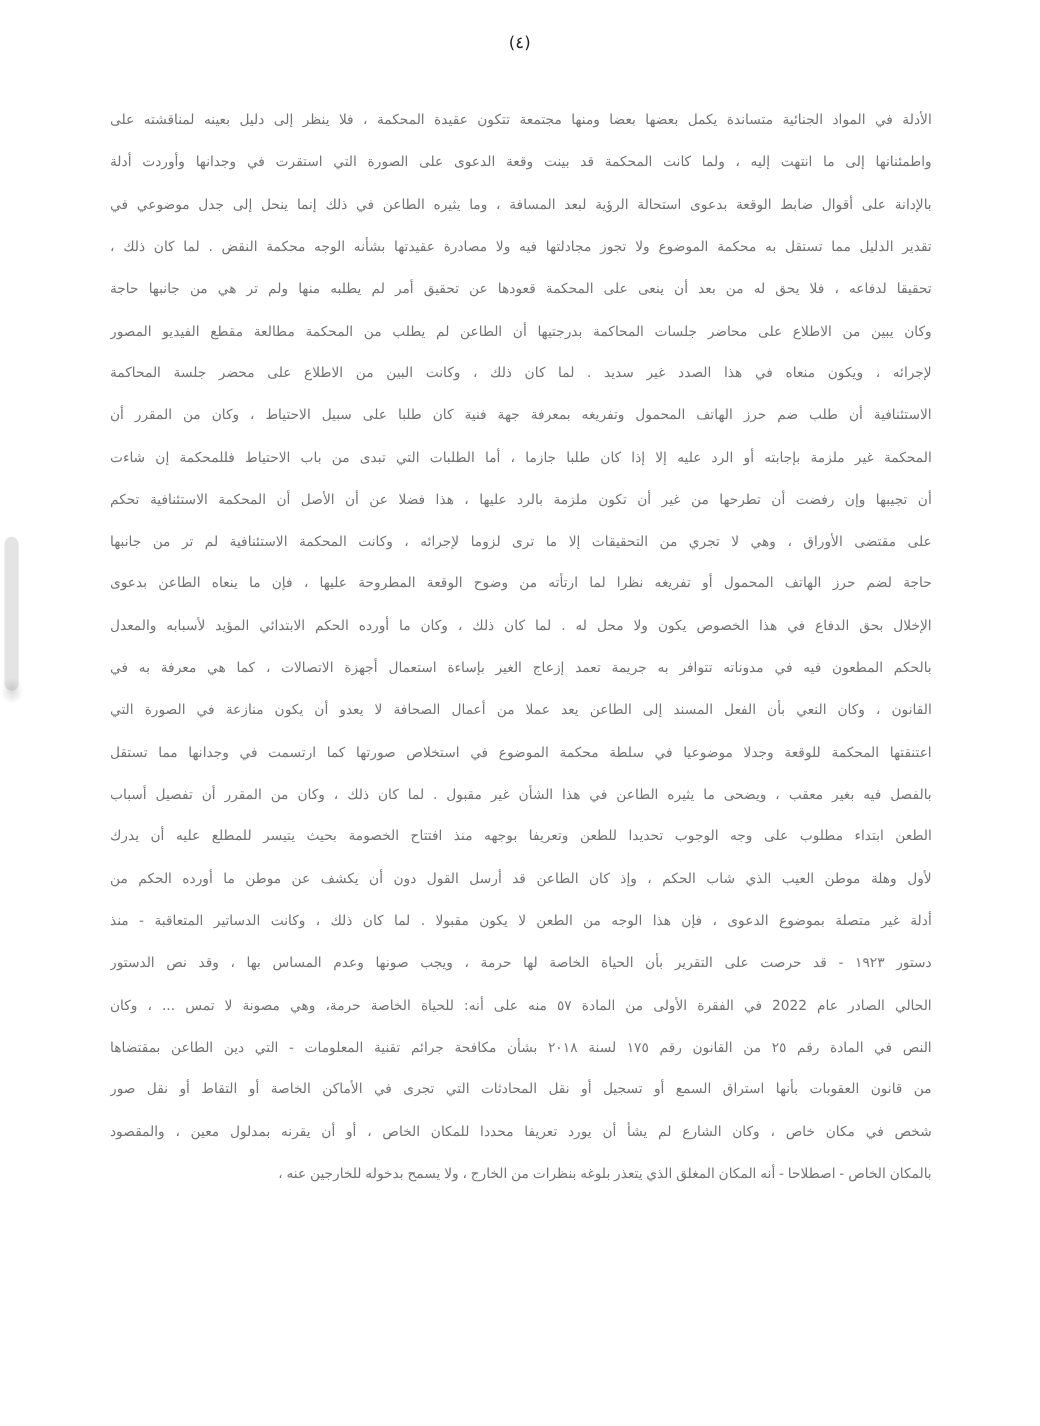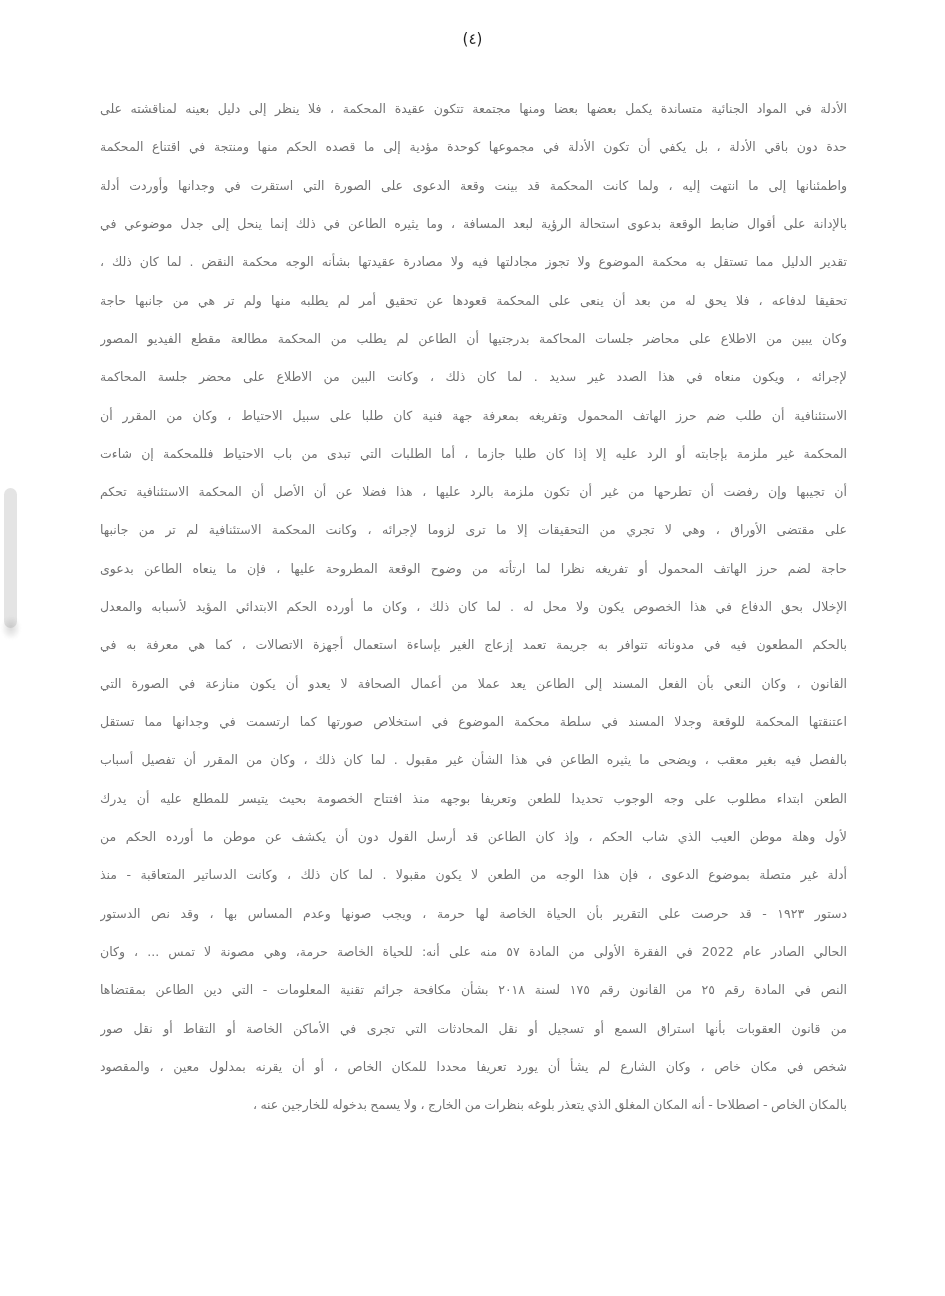--- a/index.html
+++ b/index.html
@@ -66,36 +66,35 @@
   }
 </style>
 </head>
 <body>
 
 <div class="viewport">
   <div class="page-number">(٤)</div>
 
   <div class="doc-body" id="doc-body">
       <div class="line">الأدلة في المواد الجنائية متساندة يكمل بعضها بعضا ومنها مجتمعة تتكون عقيدة المحكمة ، فلا ينظر إلى دليل بعينه لمناقشته على</div>
-      <div class="line">حدة دون باقي الأدلة ، بل يكفي أن تكون الأدلة في مجموعها كوحدة مؤدية إلى ما قصده الحكم منها ومنتجة في اقتناع المحكمة</div>
       <div class="line">واطمئنانها إلى ما انتهت إليه ، ولما كانت المحكمة قد بينت وقعة الدعوى على الصورة التي استقرت في وجدانها وأوردت أدلة</div>
       <div class="line">بالإدانة على أقوال ضابط الوقعة بدعوى استحالة الرؤية لبعد المسافة ، وما يثيره الطاعن في ذلك إنما ينحل إلى جدل موضوعي في</div>
       <div class="line">تقدير الدليل مما تستقل به محكمة الموضوع ولا تجوز مجادلتها فيه ولا مصادرة عقيدتها بشأنه الوجه محكمة النقض . لما كان ذلك ،</div>
       <div class="line">تحقيقا لدفاعه ، فلا يحق له من بعد أن ينعى على المحكمة قعودها عن تحقيق أمر لم يطلبه منها ولم تر هي من جانبها حاجة</div>
       <div class="line">وكان يبين من الاطلاع على محاضر جلسات المحاكمة بدرجتيها أن الطاعن لم يطلب من المحكمة مطالعة مقطع الفيديو المصور</div>
       <div class="line">لإجرائه ، ويكون منعاه في هذا الصدد غير سديد . لما كان ذلك ، وكانت البين من الاطلاع على محضر جلسة المحاكمة</div>
       <div class="line">الاستئنافية أن طلب ضم حرز الهاتف المحمول وتفريغه بمعرفة جهة فنية كان طلبا على سبيل الاحتياط ، وكان من المقرر أن</div>
       <div class="line">المحكمة غير ملزمة بإجابته أو الرد عليه إلا إذا كان طلبا جازما ، أما الطلبات التي تبدى من باب الاحتياط فللمحكمة إن شاءت</div>
       <div class="line">أن تجيبها وإن رفضت أن تطرحها من غير أن تكون ملزمة بالرد عليها ، هذا فضلا عن أن الأصل أن المحكمة الاستئنافية تحكم</div>
       <div class="line">على مقتضى الأوراق ، وهي لا تجري من التحقيقات إلا ما ترى لزوما لإجرائه ، وكانت المحكمة الاستئنافية لم تر من جانبها</div>
       <div class="line">حاجة لضم حرز الهاتف المحمول أو تفريغه نظرا لما ارتأته من وضوح الوقعة المطروحة عليها ، فإن ما ينعاه الطاعن بدعوى</div>
       <div class="line">الإخلال بحق الدفاع في هذا الخصوص يكون ولا محل له . لما كان ذلك ، وكان ما أورده الحكم الابتدائي المؤيد لأسبابه والمعدل</div>
       <div class="line">بالحكم المطعون فيه في مدوناته تتوافر به جريمة تعمد إزعاج الغير بإساءة استعمال أجهزة الاتصالات ، كما هي معرفة به في</div>
       <div class="line">القانون ، وكان النعي بأن الفعل المسند إلى الطاعن يعد عملا من أعمال الصحافة لا يعدو أن يكون منازعة في الصورة التي</div>
-      <div class="line">اعتنقتها المحكمة للوقعة وجدلا المسند في سلطة محكمة الموضوع في استخلاص صورتها كما ارتسمت في وجدانها مما تستقل</div>
+      <div class="line">اعتنقتها المحكمة للوقعة وجدلا موضوعيا في سلطة محكمة الموضوع في استخلاص صورتها كما ارتسمت في وجدانها مما تستقل</div>
       <div class="line">بالفصل فيه بغير معقب ، ويضحى ما يثيره الطاعن في هذا الشأن غير مقبول . لما كان ذلك ، وكان من المقرر أن تفصيل أسباب</div>
       <div class="line">الطعن ابتداء مطلوب على وجه الوجوب تحديدا للطعن وتعريفا بوجهه منذ افتتاح الخصومة بحيث يتيسر للمطلع عليه أن يدرك</div>
       <div class="line">لأول وهلة موطن العيب الذي شاب الحكم ، وإذ كان الطاعن قد أرسل القول دون أن يكشف عن موطن ما أورده الحكم من</div>
       <div class="line">أدلة غير متصلة بموضوع الدعوى ، فإن هذا الوجه من الطعن لا يكون مقبولا . لما كان ذلك ، وكانت الدساتير المتعاقبة - منذ</div>
       <div class="line">دستور ١٩٢٣ - قد حرصت على التقرير بأن الحياة الخاصة لها حرمة ، ويجب صونها وعدم المساس بها ، وقد نص الدستور</div>
       <div class="line">الحالي الصادر عام 2022 في الفقرة الأولى من المادة ٥٧ منه على أنه: للحياة الخاصة حرمة، وهي مصونة لا تمس ... ، وكان</div>
       <div class="line">النص في المادة رقم ٢٥ من القانون رقم ١٧٥ لسنة ٢٠١٨ بشأن مكافحة جرائم تقنية المعلومات - التي دين الطاعن بمقتضاها</div>
       <div class="line">من قانون العقوبات بأنها استراق السمع أو تسجيل أو نقل المحادثات التي تجرى في الأماكن الخاصة أو التقاط أو نقل صور</div>
       <div class="line">شخص في مكان خاص ، وكان الشارع لم يشأ أن يورد تعريفا محددا للمكان الخاص ، أو أن يقرنه بمدلول معين ، والمقصود</div>
       <div class="line last">بالمكان الخاص - اصطلاحا - أنه المكان المغلق الذي يتعذر بلوغه بنظرات من الخارج ، ولا يسمح بدخوله للخارجين عنه ،</div>

